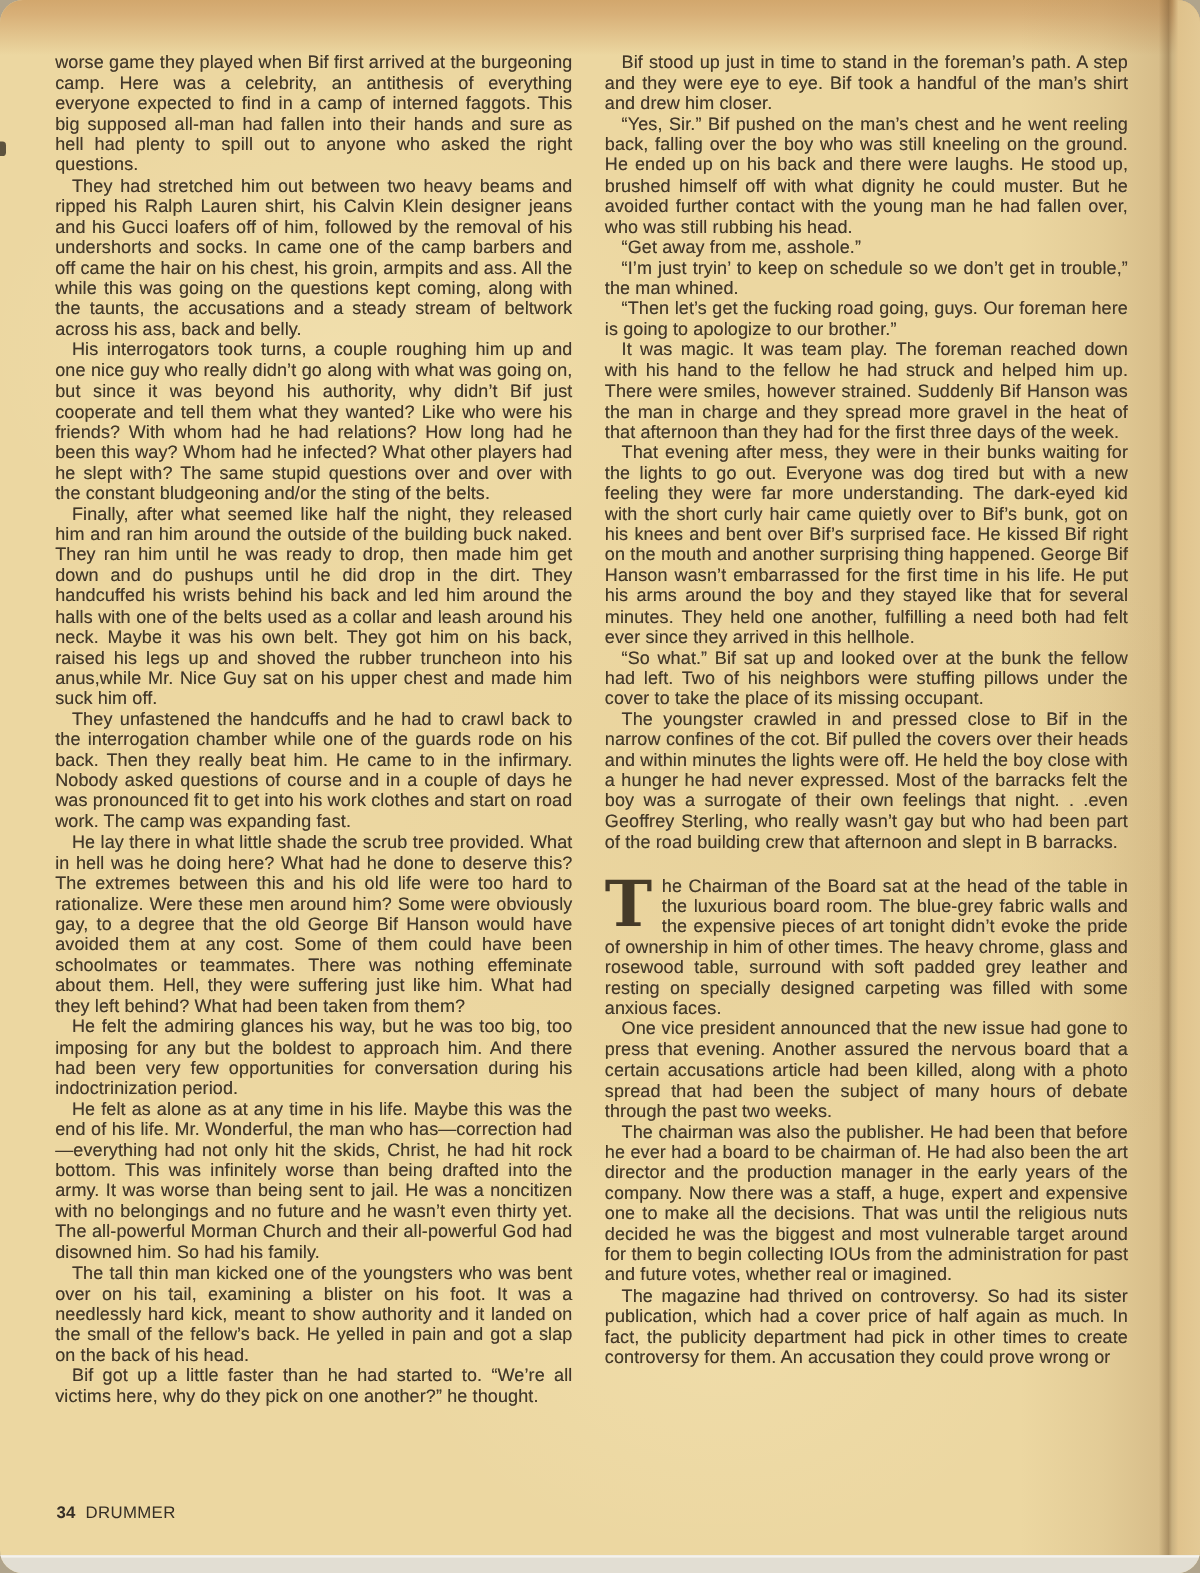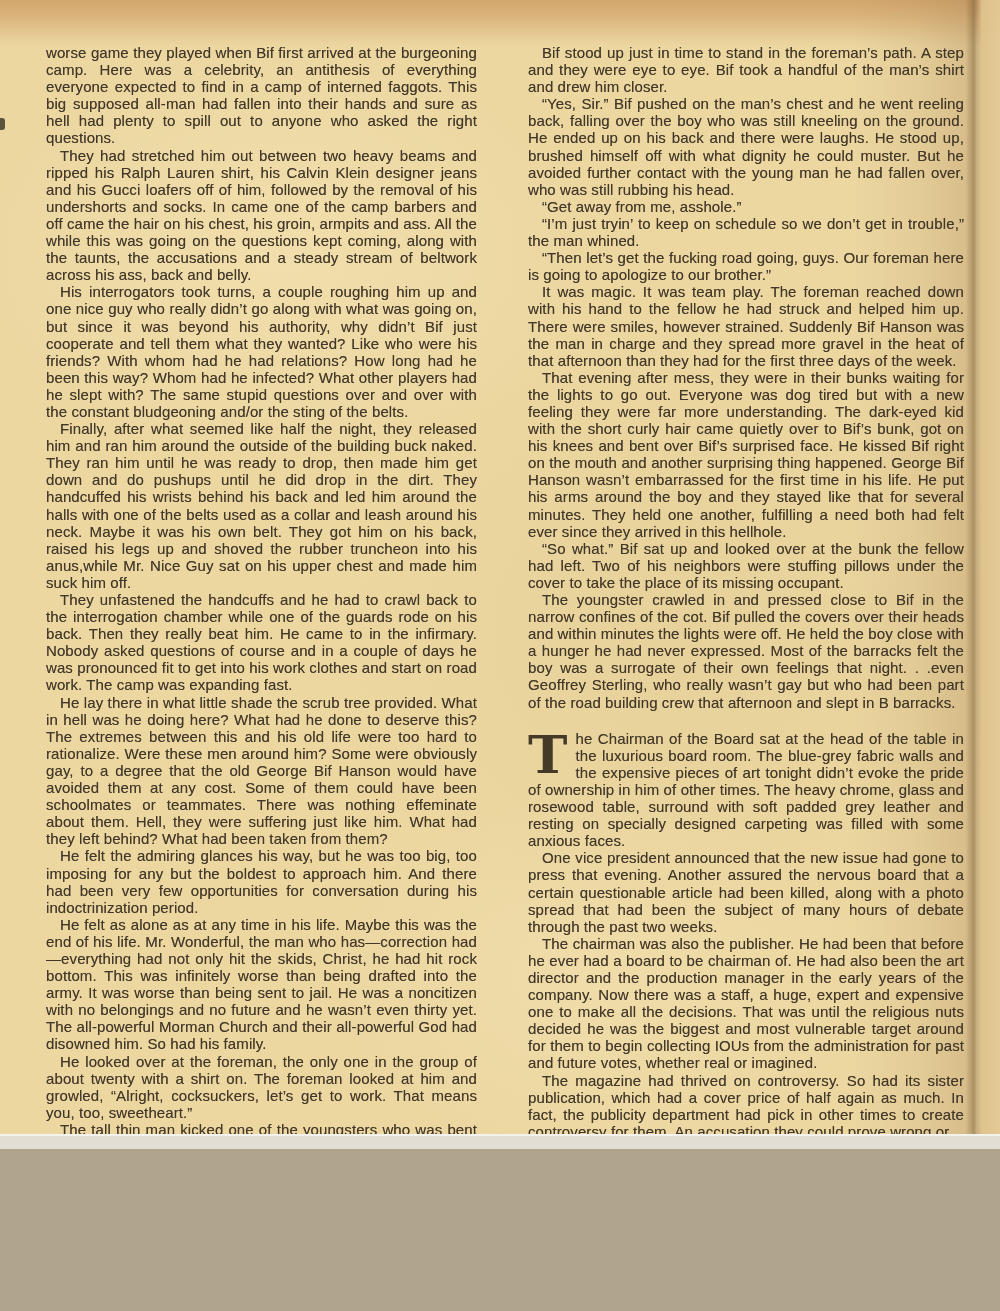--- a/index.html
+++ b/index.html
@@ -1,24 +1,25 @@
 <!DOCTYPE html>
 <html lang="en" style="--paper: #ecd7a1; --ink: #42382a;"><head>
 <meta charset="utf-8">
 <style>
   html, body {
     margin: 0; padding: 0;
     background: #b0a48c;
   }
   .page {
     position: relative;
-    width: 1000px; height: 1149px;
+    width: 1000px; height: 1311px;
     overflow: hidden;
     background: var(--paper, #ecd7a1);
     font-family: "Liberation Sans", sans-serif;
+    border-radius: 19px;
   }
   
   .shade-top {
     position: absolute; top: 0; left: 0; right: 0; height: 46px;
     background: linear-gradient(180deg,
       #d2a76d 0px, #d8b078 12px, rgba(236,215,161,0) 46px);
     pointer-events: none;
   }
   
   .shade-right {
@@ -56,21 +57,21 @@
   .column {
     position: absolute; top: 44px;
     text-align: justify;
     color: var(--ink, #42382a);
     font-size: 15px; line-height: 17.1px;
     letter-spacing: 0.1px;
     text-shadow: 0 0 0.4px rgba(62,50,34,0.55);
     hyphens: auto;
   }
   .col-left  { left: 46px;  width: 431px; }
-  .col-right { left: 528px; width: 436px; }
+  .col-right { left: 504px; width: 436px; }
   p.para { margin: 0; padding: 0; text-indent: 14px; }
   p.para.no-indent { text-indent: 0; }
   p.para.section-gap { margin-top: 19px; }
   .dropcap {
     float: left;
     font-family: "DejaVu Serif", serif;
     font-weight: bold;
     font-size: 53px; line-height: 42px;
     padding: 3px 8px 0 0;
     color: #453a28;
@@ -95,36 +96,35 @@
 
   <div class="column col-left">
       <p class="para no-indent">worse game they played when Bif first arrived at the burgeoning camp. Here was a celebrity, an antithesis of everything everyone expected to find in a camp of interned faggots. This big supposed all-man had fallen into their hands and sure as hell had plenty to spill out to anyone who asked the right questions.</p>
       <p class="para">They had stretched him out between two heavy beams and ripped his Ralph Lauren shirt, his Calvin Klein designer jeans and his Gucci loafers off of him, followed by the removal of his undershorts and socks. In came one of the camp barbers and off came the hair on his chest, his groin, armpits and ass. All the while this was going on the questions kept coming, along with the taunts, the accusations and a steady stream of beltwork across his ass, back and belly.</p>
       <p class="para">His interrogators took turns, a couple roughing him up and one nice guy who really didn’t go along with what was going on, but since it was beyond his authority, why didn’t Bif just cooperate and tell them what they wanted? Like who were his friends? With whom had he had relations? How long had he been this way? Whom had he infected? What other players had he slept with? The same stupid questions over and over with the constant bludgeoning and/or the sting of the belts.</p>
       <p class="para">Finally, after what seemed like half the night, they released him and ran him around the outside of the building buck naked. They ran him until he was ready to drop, then made him get down and do pushups until he did drop in the dirt. They handcuffed his wrists behind his back and led him around the halls with one of the belts used as a collar and leash around his neck. Maybe it was his own belt. They got him on his back, raised his legs up and shoved the rubber truncheon into his anus,while Mr. Nice Guy sat on his upper chest and made him suck him off.</p>
       <p class="para">They unfastened the handcuffs and he had to crawl back to the interrogation chamber while one of the guards rode on his back. Then they really beat him. He came to in the infirmary. Nobody asked questions of course and in a couple of days he was pronounced fit to get into his work clothes and start on road work. The camp was expanding fast.</p>
       <p class="para">He lay there in what little shade the scrub tree provided. What in hell was he doing here? What had he done to deserve this? The extremes between this and his old life were too hard to rationalize. Were these men around him? Some were obviously gay, to a degree that the old George Bif Hanson would have avoided them at any cost. Some of them could have been schoolmates or teammates. There was nothing effeminate about them. Hell, they were suffering just like him. What had they left behind? What had been taken from them?</p>
       <p class="para">He felt the admiring glances his way, but he was too big, too imposing for any but the boldest to approach him. And there had been very few opportunities for conversation during his indoctrinization period.</p>
       <p class="para">He felt as alone as at any time in his life. Maybe this was the end of his life. Mr. Wonderful, the man who has—correction had—everything had not only hit the skids, Christ, he had hit rock bottom. This was infinitely worse than being drafted into the army. It was worse than being sent to jail. He was a noncitizen with no belongings and no future and he wasn’t even thirty yet. The all-powerful Morman Church and their all-powerful God had disowned him. So had his family.</p>
-      <p class="para">He looked over at the foreman, the only one in the group of about twenty with a shirt on. The foreman looked at him and growled, “Alright, cocksuckers, let’s get to work. That means you, too, sweetheart.”</p>
       <p class="para">The tall thin man kicked one of the youngsters who was bent over on his tail, examining a blister on his foot. It was a needlessly hard kick, meant to show authority and it landed on the small of the fellow’s back. He yelled in pain and got a slap on the back of his head.</p>
       <p class="para">Bif got up a little faster than he had started to. “We’re all victims here, why do they pick on one another?” he thought.</p>
     </div>
   <div class="column col-right">
       <p class="para">Bif stood up just in time to stand in the foreman’s path. A step and they were eye to eye. Bif took a handful of the man’s shirt and drew him closer.</p>
       <p class="para">“Yes, Sir.” Bif pushed on the man’s chest and he went reeling back, falling over the boy who was still kneeling on the ground. He ended up on his back and there were laughs. He stood up, brushed himself off with what dignity he could muster. But he avoided further contact with the young man he had fallen over, who was still rubbing his head.</p>
       <p class="para">“Get away from me, asshole.”</p>
       <p class="para">“I’m just tryin’ to keep on schedule so we don’t get in trouble,” the man whined.</p>
       <p class="para">“Then let’s get the fucking road going, guys. Our foreman here is going to apologize to our brother.”</p>
       <p class="para">It was magic. It was team play. The foreman reached down with his hand to the fellow he had struck and helped him up. There were smiles, however strained. Suddenly Bif Hanson was the man in charge and they spread more gravel in the heat of that afternoon than they had for the first three days of the week.</p>
       <p class="para">That evening after mess, they were in their bunks waiting for the lights to go out. Everyone was dog tired but with a new feeling they were far more understanding. The dark-eyed kid with the short curly hair came quietly over to Bif’s bunk, got on his knees and bent over Bif’s surprised face. He kissed Bif right on the mouth and another surprising thing happened. George Bif Hanson wasn’t embarrassed for the first time in his life. He put his arms around the boy and they stayed like that for several minutes. They held one another, fulfilling a need both had felt ever since they arrived in this hellhole.</p>
       <p class="para">“So what.” Bif sat up and looked over at the bunk the fellow had left. Two of his neighbors were stuffing pillows under the cover to take the place of its missing occupant.</p>
       <p class="para">The youngster crawled in and pressed close to Bif in the narrow confines of the cot. Bif pulled the covers over their heads and within minutes the lights were off. He held the boy close with a hunger he had never expressed. Most of the barracks felt the boy was a surrogate of their own feelings that night. . .even Geoffrey Sterling, who really wasn’t gay but who had been part of the road building crew that afternoon and slept in B barracks.</p>
       <p class="para no-indent section-gap"><span class="dropcap">T</span>he Chairman of the Board sat at the head of the table in the luxurious board room. The blue-grey fabric walls and the expensive pieces of art tonight didn’t evoke the pride of ownership in him of other times. The heavy chrome, glass and rosewood table, surround with soft padded grey leather and resting on specially designed carpeting was filled with some anxious faces.</p>
-      <p class="para">One vice president announced that the new issue had gone to press that evening. Another assured the nervous board that a certain questionable article had been killed, along with a photo spread that had been the subject of many hours of debate through the past two weeks.</p>
+      <p class="para">One vice president announced that the new issue had gone to press that evening. Another assured the nervous board that a certain accusations article had been killed, along with a photo spread that had been the subject of many hours of debate through the past two weeks.</p>
       <p class="para">The chairman was also the publisher. He had been that before he ever had a board to be chairman of. He had also been the art director and the production manager in the early years of the company. Now there was a staff, a huge, expert and expensive one to make all the decisions. That was until the religious nuts decided he was the biggest and most vulnerable target around for them to begin collecting IOUs from the administration for past and future votes, whether real or imagined.</p>
       <p class="para">The magazine had thrived on controversy. So had its sister publication, which had a cover price of half again as much. In fact, the publicity department had pick in other times to create controversy for them. An accusation they could prove wrong or</p>
     </div>
 
   <div class="footer">
     <span class="page-num">34</span><span class="mag-name">DRUMMER</span>
   </div>
 
   <div class="scan-bottom"></div>
 </div>

